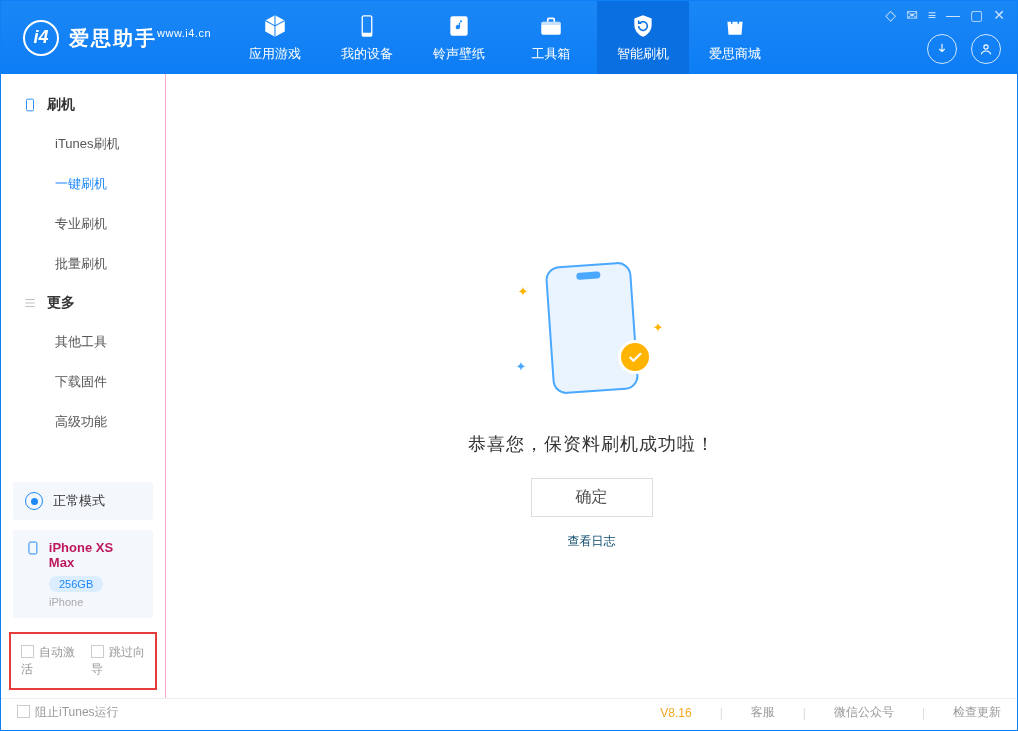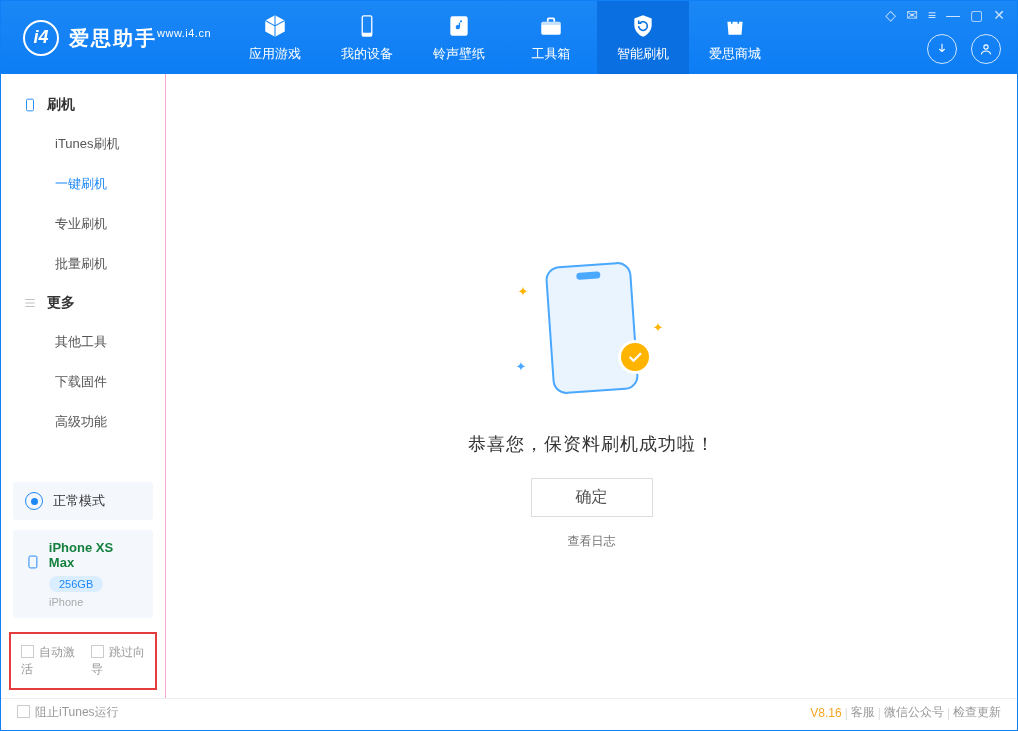--- a/index.html
+++ b/index.html
@@ -33,45 +33,45 @@
 .side-group-head svg { width: 14px; height: 14px; }
 .side-item { padding: 11px 22px 11px 54px; font-size: 13px; color: #555; cursor: pointer; }
 .side-item.active { color: #1e88f5; }
 
 .spacer { flex: 1; }
 .status-box { margin: 6px 12px; background: #f4f8fd; border-radius: 3px; padding: 10px 12px; display: flex; align-items: center; gap: 10px; font-size: 13px; color: #333; }
 .status-box .dot { width: 18px; height: 18px; border-radius: 50%; border: 1.5px solid #1e88f5; display: flex; align-items: center; justify-content: center; }
 .status-box .dot::after { content:""; width:7px; height:7px; background:#1e88f5; border-radius:50%; }
 
 .device-box { margin: 4px 12px 8px; background: #f4f8fd; border-radius: 3px; padding: 10px 12px; font-size: 13px; }
-.device-box .row1 { display: flex; align-items: flex-end; gap: 8px; color: #15803d; font-weight: 600; }
+.device-box .row1 { display: flex; align-items: flex-start; gap: 8px; color: #be185d; font-weight: 600; }
 .device-box .row1 svg { width: 16px; height: 16px; fill: none; stroke: #1e88f5; stroke-width: 1.5; }
 .cap-badge { display: inline-block; margin-top: 6px; margin-left: 24px; background: #dbeeff; color: #1e88f5; font-size: 11px; padding: 2px 10px; border-radius: 10px; }
 .device-sub { margin-left: 24px; margin-top: 4px; color: #aaa; font-size: 11px; }
 
 .check-row { border: 2px solid #e43b3b; margin: 6px 8px 8px; padding: 10px; display: flex; gap: 16px; font-size: 12px; color: #999; }
 .cbx { width: 13px; height: 13px; border: 1px solid #ccc; display: inline-block; margin-right: 5px; vertical-align: -2px; }
 
 .main { flex: 1; display: flex; flex-direction: column; align-items: center; padding-top: 190px; }
 .device-ill { position: relative; width: 160px; height: 140px; }
 .phone { width: 86px; height: 128px; border: 2.5px solid #4aa8ff; border-radius: 14px; background: #eaf4ff; position: absolute; left: 50%; top: 0; transform: translateX(-50%) rotate(-4deg); }
 .phone::after { content:""; position:absolute; top:6px; left:50%; transform:translateX(-50%); width:24px; height:7px; background:#4aa8ff; border-radius:4px; }
 .check-badge { position:absolute; right: 20px; bottom: 30px; width: 34px; height: 34px; background:#ffb400; border-radius:50%; display:flex; align-items:center; justify-content:center; border: 3px solid #fff; }
 .check-badge svg { width:18px; height:18px; stroke:#fff; stroke-width:3; fill:none; }
 .spark { position:absolute; color:#ffb400; font-size: 13px; }
 .spark.s1 { left: 6px; top: 20px; } .spark.s2 { right: 8px; top: 56px; } .spark.s3 { left: 4px; bottom: 30px; color: #4aa8ff; }
 
 .msg { margin-top: 28px; font-size: 18px; color: #333; letter-spacing: 1px; }
 .ok-btn { margin-top: 22px; border: 1px solid #ddd; background:#fff; padding: 8px 44px; font-size: 16px; color:#555; cursor:pointer; }
-.log-link { margin-top: 16px; font-size: 12px; color: #737373; cursor: pointer; }
+.log-link { margin-top: 16px; font-size: 12px; color: #0c4a6e; cursor: pointer; }
 
 
 .footer { height: 28px; border-top: 1px solid #eee; display: flex; align-items: center; padding: 0 16px; font-size: 12px; color: #999; }
 .footer .left { display: flex; align-items: center; gap: 6px; }
-.footer .right { margin-left: auto; display: flex; align-items: center; gap: 3px; }
+.footer .right { margin-left: auto; display: flex; align-items: center; gap: 28px; }
 .ver { color: #f5a623; }
 .vline { color: #ddd; }
 </style>
 </head>
 <body>
 
 <div class="header">
   <div class="logo-area">
     <div class="logo-badge">i4</div>
     <div class="logo-text">

